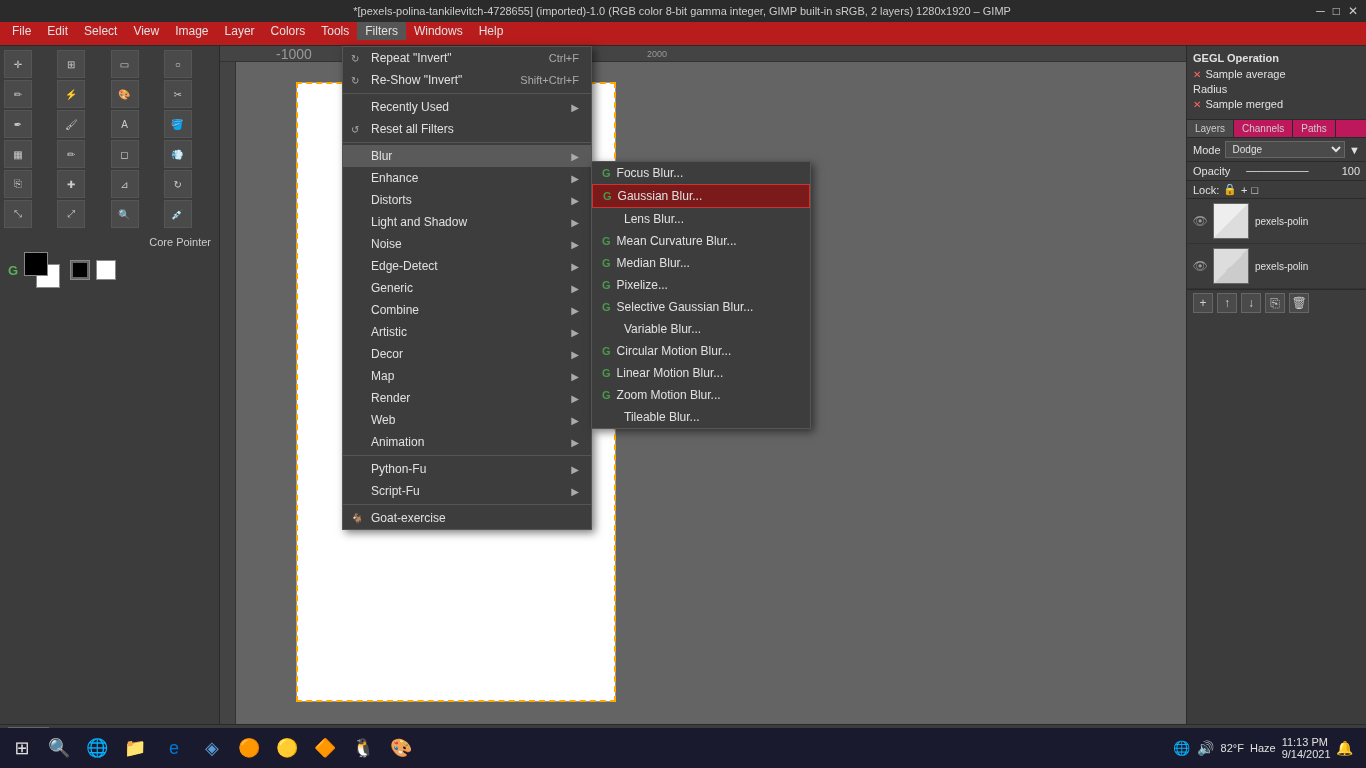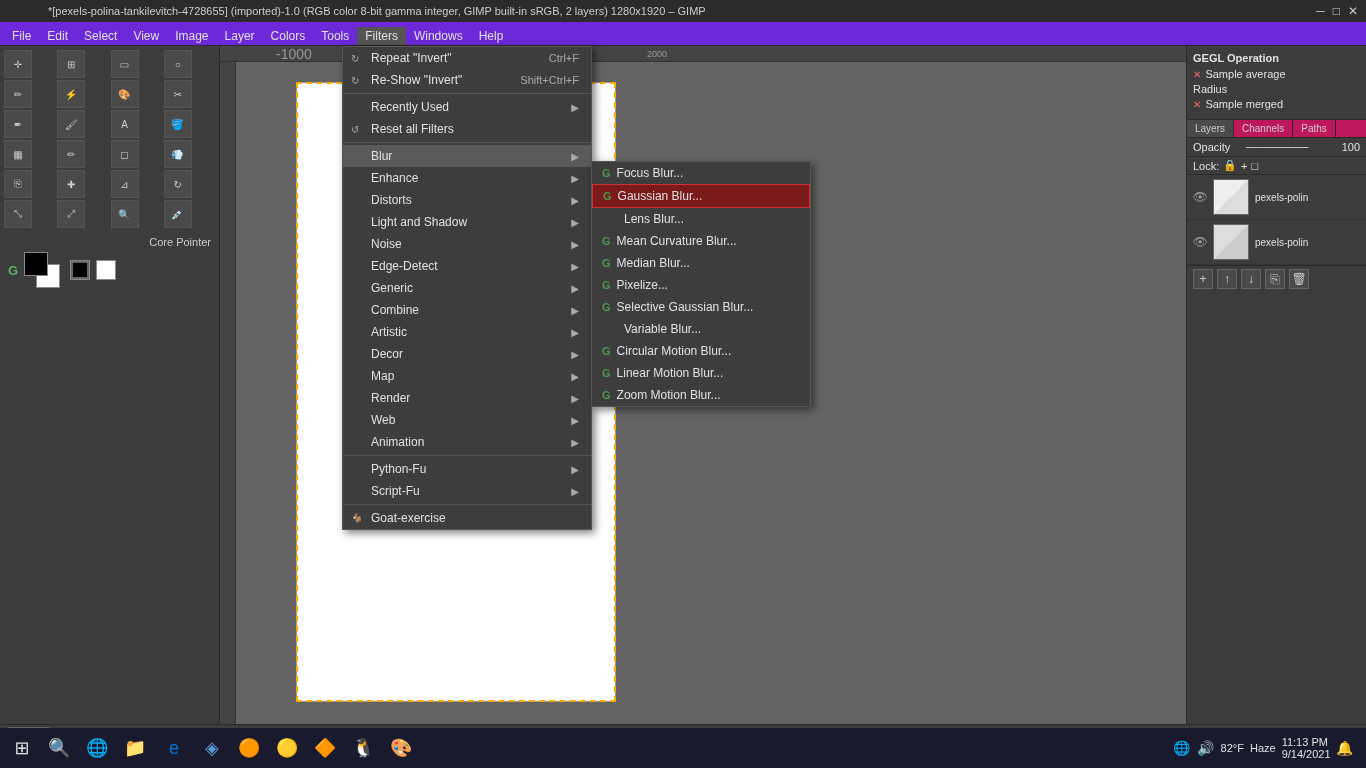--- a/index.html
+++ b/index.html
@@ -17,30 +17,30 @@
     
     #title-bar {
       height: 22px;
       background: #2b2b2b;
       display: flex;
       align-items: center;
       justify-content: space-between;
       padding: 0 8px;
       font-size: 11px;
     }
-    #title-bar-text { color: #ccc; flex: 1; text-align: left; }
+    #title-bar-text { color: #ccc; flex: 1; text-align: center; }
     #title-bar-controls { display: flex; gap: 8px; }
     .title-btn { color: #ccc; font-size: 12px; cursor: pointer; }
 
     
     #menu-bar {
       height: 24px;
-      background: #6d28d9;
-      display: flex;
-      align-items: flex-end;
+      background: #b91c1c;
+      display: flex;
+      align-items: flex-start;
       padding: 0 4px;
       border-bottom: 1px solid #2a2a2a;
     }
     .menu-item {
       padding: 2px 8px;
       cursor: pointer;
       color: #e0e0e0;
       font-size: 12px;
     }
     .menu-item.active { background: #555; }
@@ -517,20 +517,30 @@
         <span>Sample merged</span>
       </div>
     </div>
 
     <div id="layers-panel">
       <div class="layers-tabs">
         <div class="layer-tab active">Layers</div>
         <div class="layer-tab">Channels</div>
         <div class="layer-tab">Paths</div>
       </div>
+      <div class="layer-mode-row">
+        <span>Mode</span>
+        <select class="layer-mode-select">
+          <option>Dodge</option>
+          <option>Normal</option>
+          <option>Multiply</option>
+          <option>Screen</option>
+        </select>
+        <span>▼</span>
+      </div>
       <div class="opacity-row">
         <span>Opacity</span>
         <span style="flex:1;">────────</span>
         <span>100</span>
       </div>
       <div class="lock-row">
         <span>Lock:</span>
         <span>🔒</span>
         <span>+</span>
         <span>□</span>
@@ -733,15 +743,19 @@
       <span>Circular Motion Blur...</span>
     </div>
     <div class="blur-entry">
       <span class="gegl-icon">G</span>
       <span>Linear Motion Blur...</span>
     </div>
     <div class="blur-entry">
       <span class="gegl-icon">G</span>
       <span>Zoom Motion Blur...</span>
     </div>
+    <div class="blur-entry">
+      <span style="width:22px;display:inline-block;"></span>
+      <span>Tileable Blur...</span>
+    </div>
   </div>
 
 </div>
 
 </body></html>

